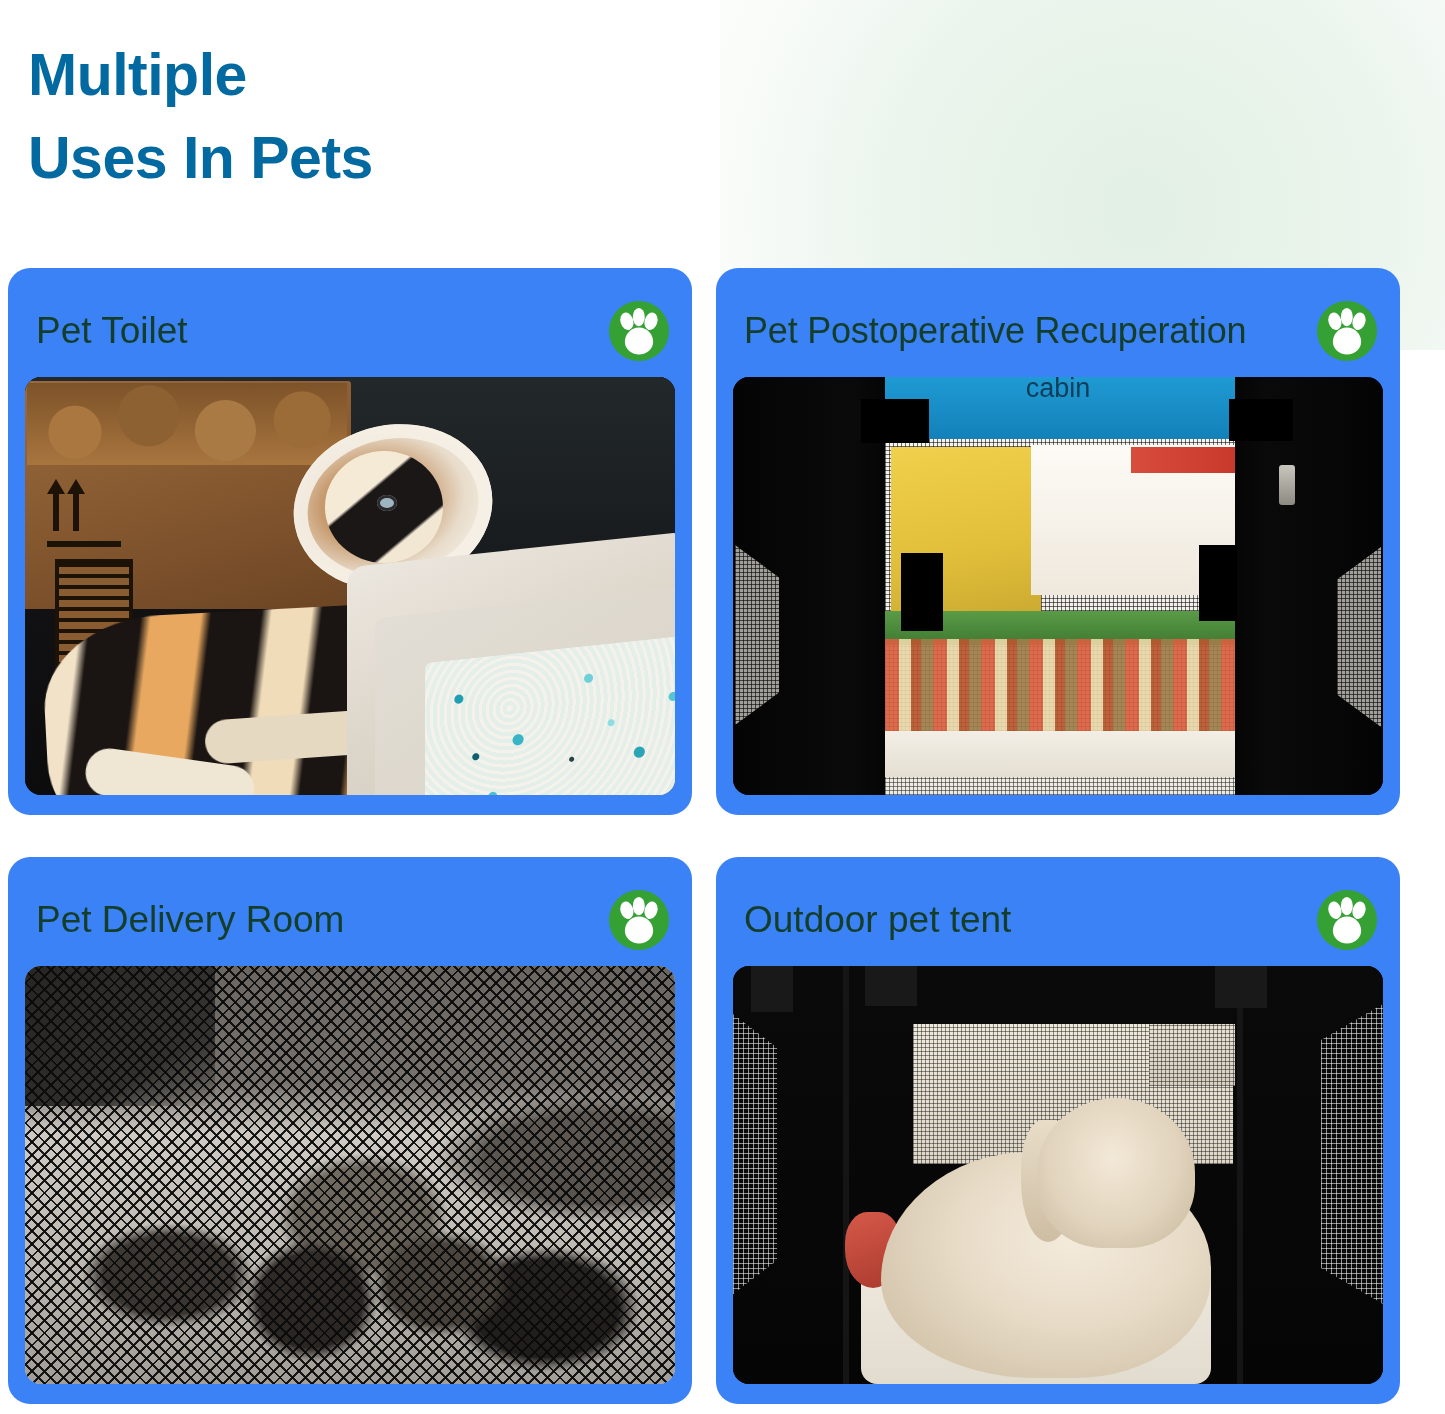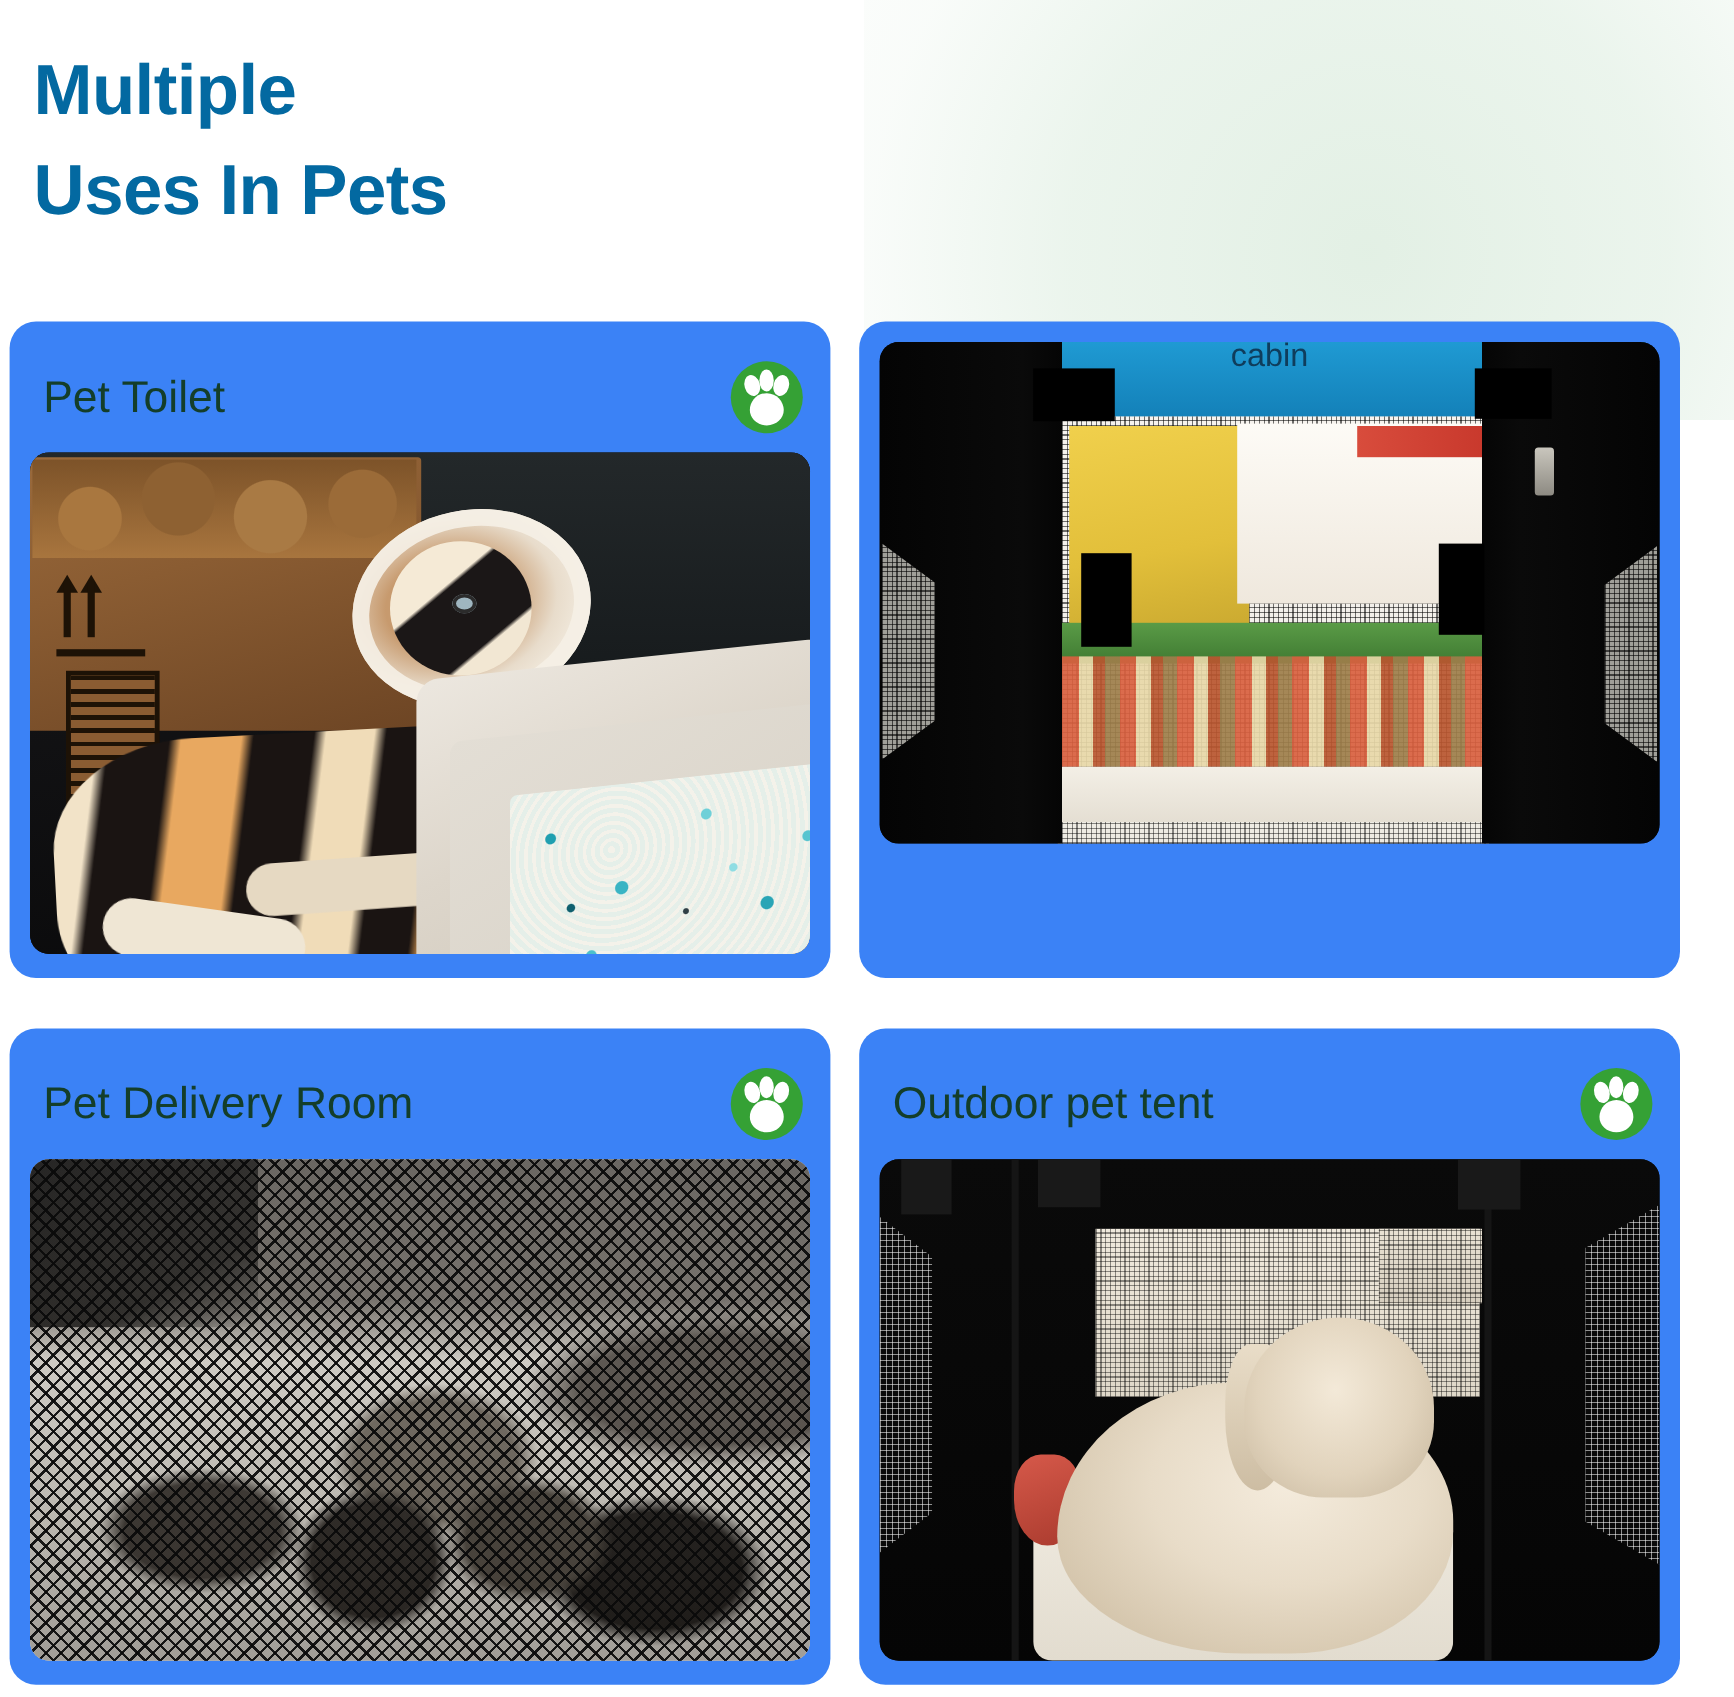--- a/index.html
+++ b/index.html
@@ -464,20 +464,30 @@
         <div class="face"></div>
         <div class="eye"></div>
         <div class="litter-box">
           <div class="litter-inner"></div>
           <div class="litter"></div>
         </div>
       </div>
     </div>
 
     <div class="card">
+      <div class="card-head">
+        <span class="card-title small">Pet Postoperative Recuperation</span>
+        <svg class="paw-badge" viewBox="0 0 64 64">
+          <circle cx="32" cy="32" r="31" fill="#35A135"></circle>
+          <ellipse cx="19.5" cy="22" rx="6.6" ry="9.2" fill="#ffffff" transform="rotate(-16 19.5 22)"></ellipse>
+          <ellipse cx="31.8" cy="17.6" rx="6.2" ry="9.4" fill="#ffffff"></ellipse>
+          <ellipse cx="44.4" cy="22" rx="6.6" ry="9.2" fill="#ffffff" transform="rotate(16 44.4 22)"></ellipse>
+          <path d="M32 28.5c8.6 0 14.6 7.2 14.6 14.6 0 7.2-6.4 13.2-14.6 13.2s-14.6-6-14.6-13.2C17.4 35.7 23.4 28.5 32 28.5z" fill="#ffffff"></path>
+        </svg>
+      </div>
       <div class="photo p2">
         <div class="strip"></div>
         <div class="mesh">
           <div class="bed-yellow"></div>
           <div class="bed-white"></div>
           <div class="bed-red"></div>
           <div class="bed-green"></div>
           <div class="bed-pattern"></div>
           <div class="bed-bottom"></div>
         </div>

